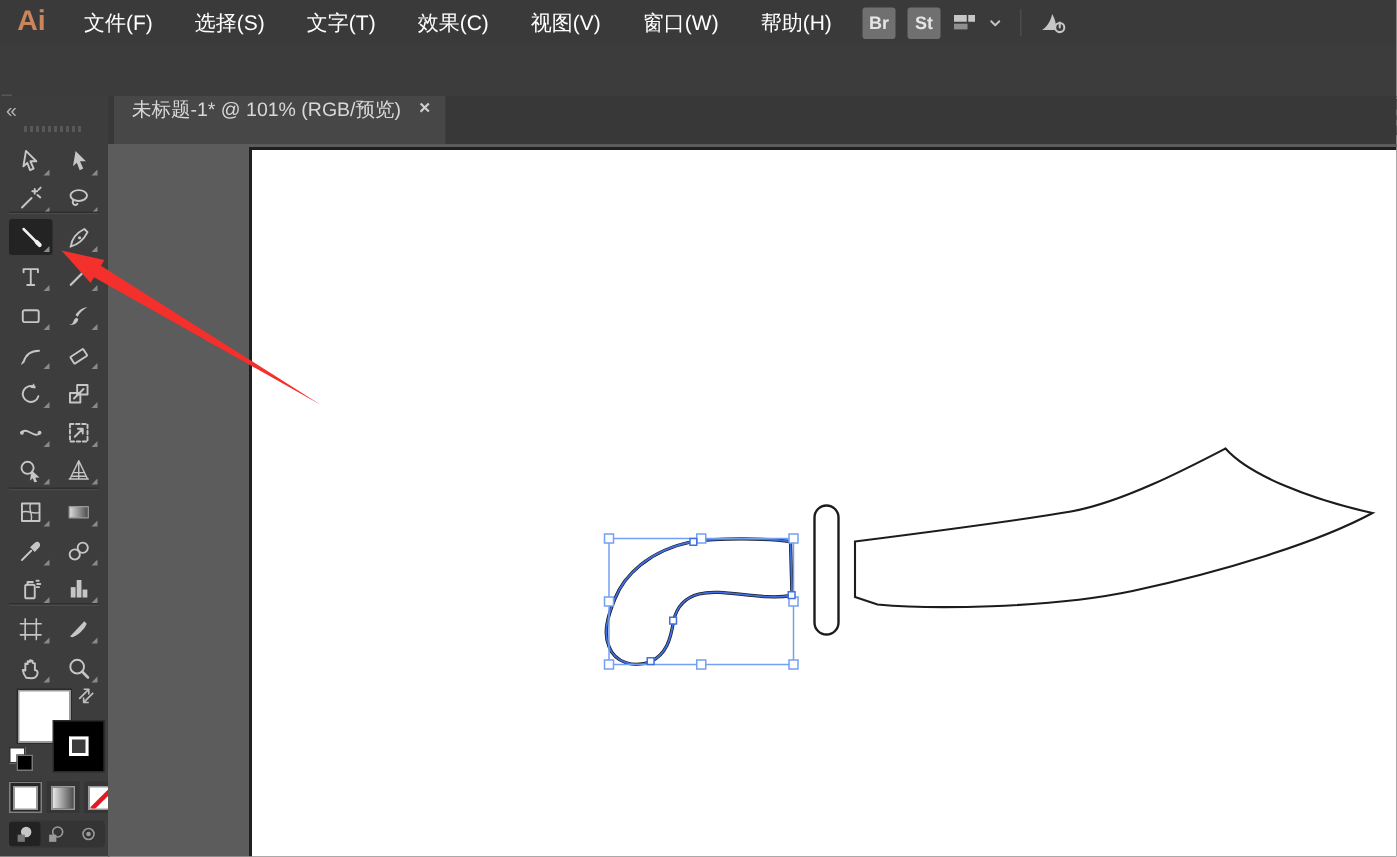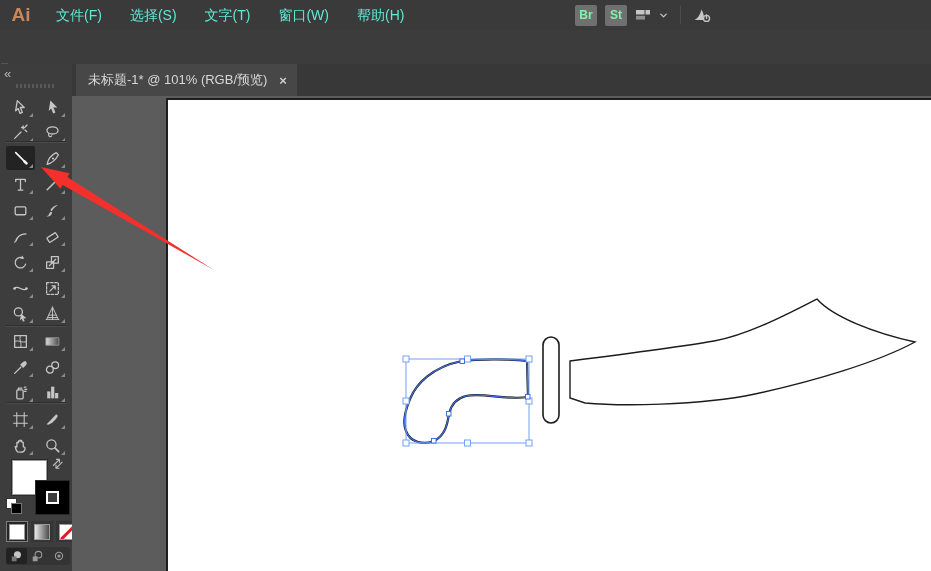--- a/index.html
+++ b/index.html
@@ -9,23 +9,23 @@
     font-family:"Liberation Sans","DejaVu Sans",sans-serif;
     -webkit-font-smoothing:antialiased;
     user-select:none;
   }
   .abs{position:absolute;}
 
   
   #menubar{left:0;top:0;width:931px;height:30px;background:#3a3a3a;display:flex;align-items:center;}
   #ai-logo{width:42px;text-align:center;font-size:19px;font-weight:bold;color:var(--logo_orange,#c9855c);letter-spacing:0;}
   #menus{display:flex;align-items:center;height:100%;}
-  .menu-item{color:#5eead4;font-size:14px;padding:0 14px;line-height:30px;cursor:default;white-space:nowrap;}
+  .menu-item{color:#ffffff;font-size:14px;padding:0 14px;line-height:30px;cursor:default;white-space:nowrap;}
   #menubar-right{position:absolute;left:575px;top:0;height:30px;display:flex;align-items:center;gap:8px;}
-  .sq-btn{width:22px;height:21px;background:#707070;border:none;border-radius:2px;color:#86efac;
+  .sq-btn{width:22px;height:21px;background:#707070;border:none;border-radius:2px;color:#e5e5e5;
           font-size:12px;font-weight:bold;font-family:inherit;line-height:21px;text-align:center;padding:0;}
   .mb-divider{width:1px;height:18px;background:#4c4c4c;margin:0 4px;}
   .mb-icon{display:flex;align-items:center;justify-content:center;}
 
   
   #controlbar{left:0;top:30px;width:931px;height:34px;background:#3c3c3c;border-bottom:1px solid #2a2a2a;}
   .vgrip{left:1px;top:33px;width:7px;height:28px;
          background:repeating-linear-gradient(to bottom,#565656 0 2px,transparent 2px 4px);}
   .cb-label{color:#d6d6d6;font-size:13px;top:39px;white-space:nowrap;}
   .cb-divider{top:35px;width:1px;height:24px;background:#2e2e2e;border-right:1px solid #4a4a4a;}
@@ -69,41 +69,43 @@
   .ct-grad{width:14px;height:14px;border:1px solid #9a9a9a;background:linear-gradient(to right,#e9e9e9,#4c4c4c);}
   .ct-none{width:14px;height:14px;background:#fff;border:1px solid #9a9a9a;position:relative;overflow:hidden;}
   .ct-none::after{content:"";position:absolute;left:-2px;top:5px;width:22px;height:3px;background:#e01b24;transform:rotate(-45deg);}
 
   #drawmodes{left:6px;top:483px;width:64px;height:18px;background:#343434;border-radius:3px;display:flex;align-items:center;}
   .dm-tile{width:21px;height:16px;display:flex;align-items:center;justify-content:center;border-radius:2px;}
   .dm-tile.selected{background:#222;}
 
   
   #tabbar{left:72px;top:64px;width:859px;height:32px;background:#383838;border-bottom:2px solid #282828;}
-  #doc-tab{position:absolute;left:4px;top:0;height:32px;background:#474747;display:flex;align-items:center;
+  #doc-tab{position:absolute;left:4px;top:0;height:32px;background:#474747;display:flex;align-items:flex-start;
            padding:0 10px 0 12px;gap:12px;}
   #doc-tab .title{color:#d8d8d8;font-size:13px;white-space:nowrap;}
   #doc-tab .close{color:#cfcfcf;font-size:13px;font-weight:bold;}
   #canvas{left:72px;top:96px;width:859px;height:475px;background:var(--pasteboard_gray,#5c5c5c);}
   #artboard{position:absolute;left:94px;top:2px;width:765px;height:473px;background:var(--artboard_white,#ffffff);
             border-left:2px solid #1f1f1f;border-top:2px solid #1f1f1f;box-sizing:border-box;}
   #drawing{left:0;top:0;width:931px;height:571px;pointer-events:none;}
   #overlay-arrow{left:0;top:0;width:931px;height:571px;pointer-events:none;}
 
   svg.icon{display:block;}
 </style>
 </head>
 <body>
 
 <div id="menubar" class="abs">
   <div id="ai-logo">Ai</div>
   <div id="menus">
       <div class="menu-item">文件(F)</div>
       <div class="menu-item">选择(S)</div>
       <div class="menu-item">文字(T)</div>
+      <div class="menu-item">效果(C)</div>
+      <div class="menu-item">视图(V)</div>
       <div class="menu-item">窗口(W)</div>
       <div class="menu-item">帮助(H)</div>
     </div>
   <div id="menubar-right">
     <button class="sq-btn">Br</button>
     <button class="sq-btn">St</button>
     <span class="mb-icon">
         <svg class="icon" viewBox="0 0 16 16" width="16" height="16" fill="none" stroke="#c6c6c6" stroke-width="1.2" stroke-linecap="round" stroke-linejoin="round">
           <rect x="1" y="3" width="8.5" height="4.5" fill="#c6c6c6" stroke="none"></rect>
           <rect x="10.5" y="3" width="4.5" height="4.5" fill="#c6c6c6" stroke="none"></rect>

